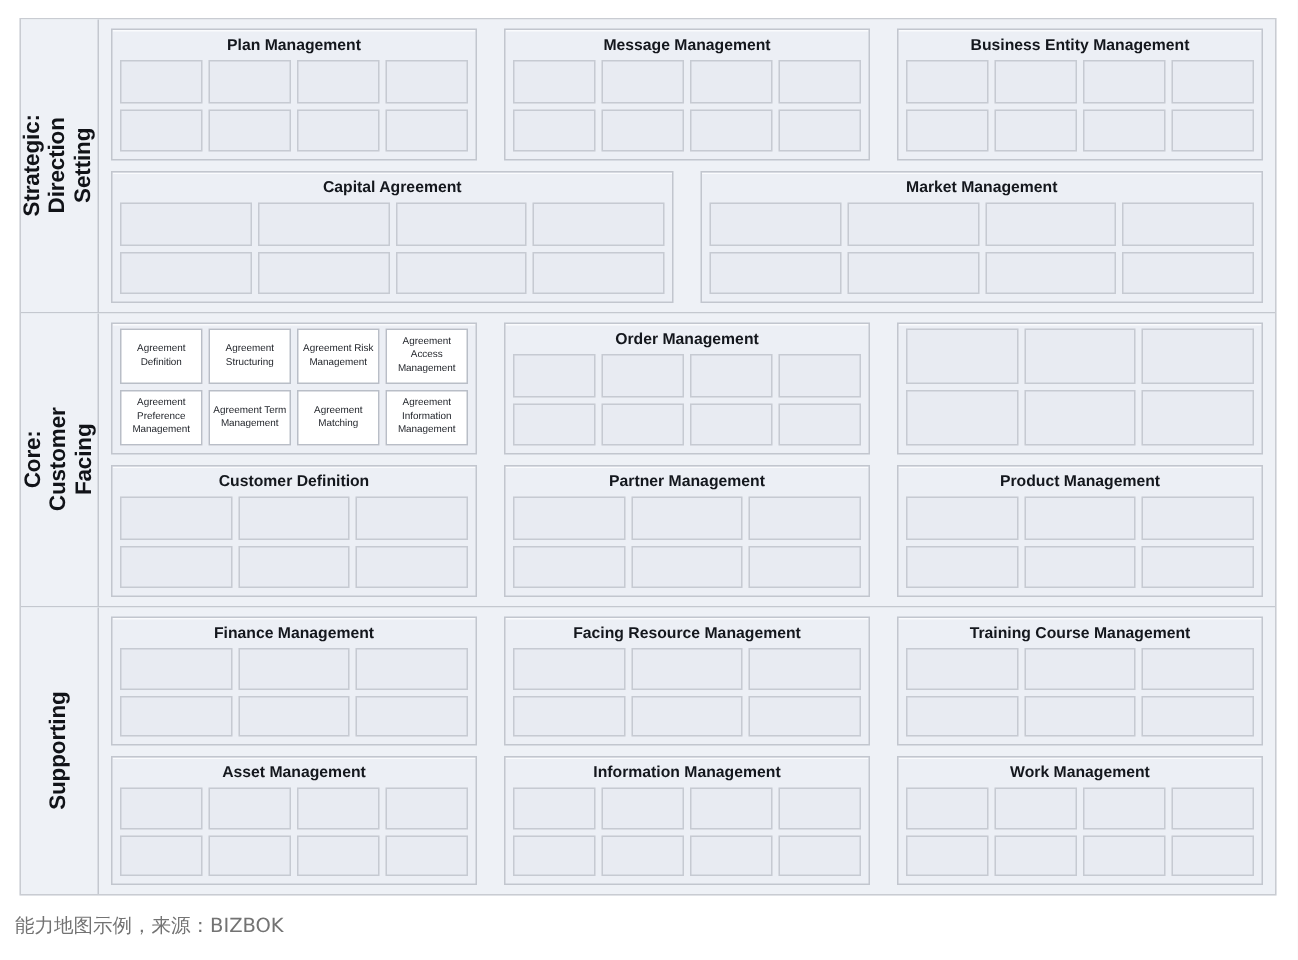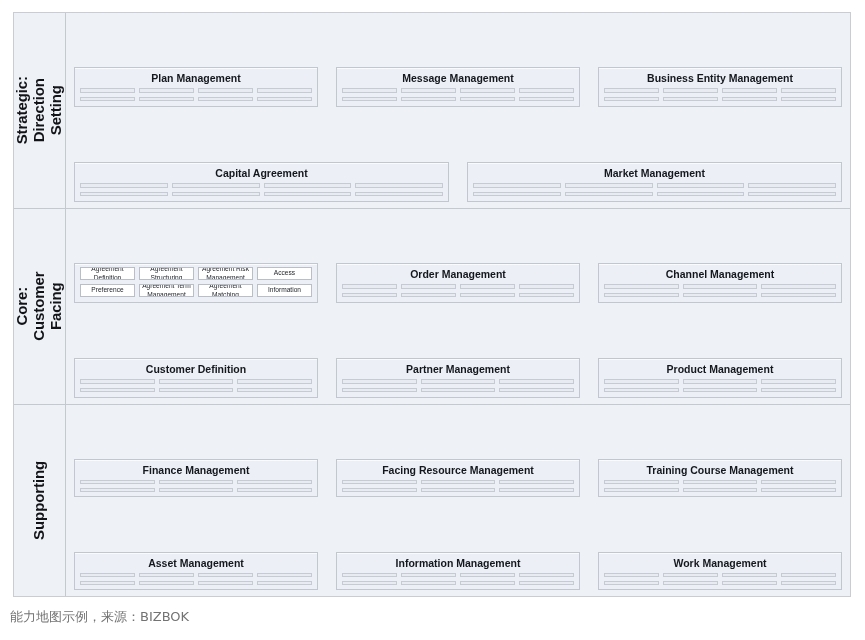--- a/index.html
+++ b/index.html
@@ -73,21 +73,20 @@
     box-sizing: border-box;
     gap: 7px;
     min-width: 0;
   }
   .block-row {
     flex: 1 1 0;
     display: flex;
     flex-direction: row;
     gap: 18px;
     min-height: 0;
-    margin-top: 48px;
   }
 
   
   .block {
     flex: 1 1 0;
     box-sizing: border-box;
     border: 1px solid #c2c6ce;
     background: #eceff5;
     padding: 3px 5px 5px 5px;
     display: flex;
@@ -256,21 +255,20 @@
               <div class="cell"></div>
               <div class="cell"></div>
               <div class="cell"></div>
               <div class="cell"></div>
               <div class="cell"></div>
               <div class="cell"></div>
               <div class="cell"></div>
             </div>
           </div>
           <div class="block">
-            <div class="block-title">Channel Management</div>
             <div class="block-grid cols-3 rows-2">
               <div class="cell"></div>
               <div class="cell"></div>
               <div class="cell"></div>
               <div class="cell"></div>
               <div class="cell"></div>
               <div class="cell"></div>
             </div>
           </div>
         </div>

